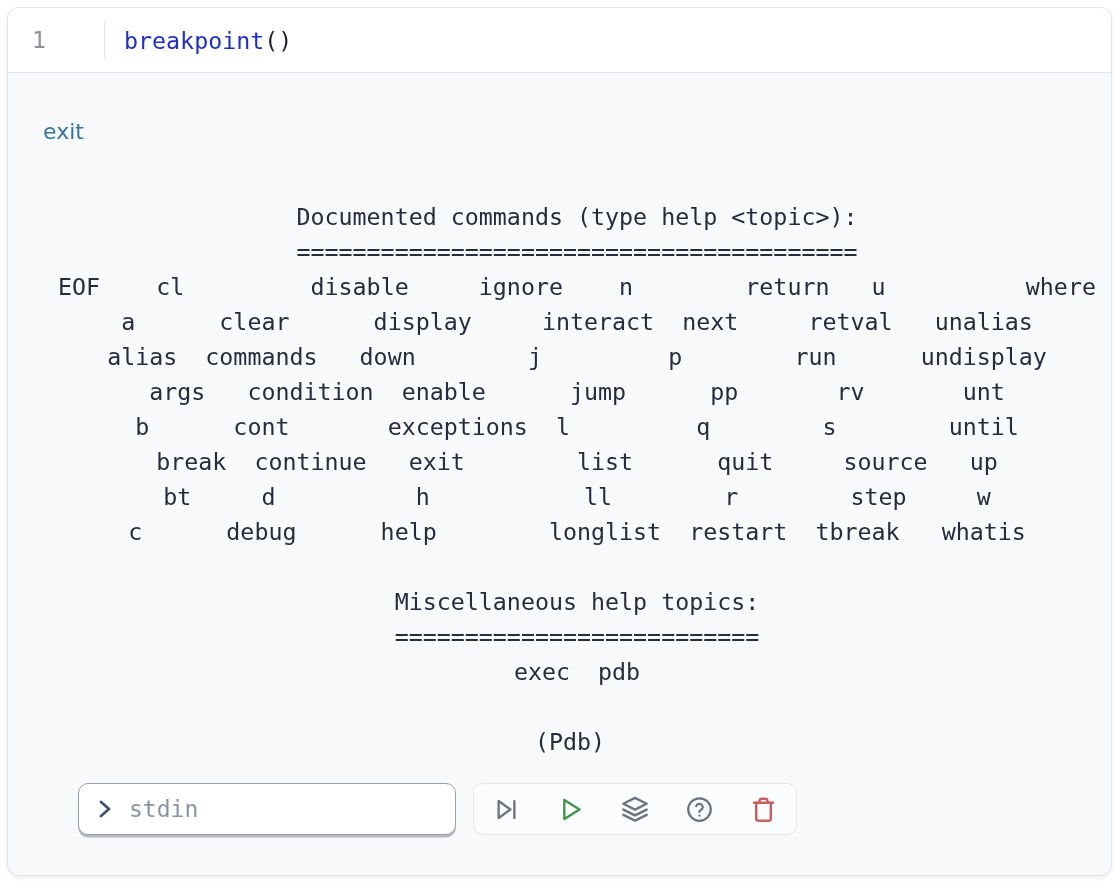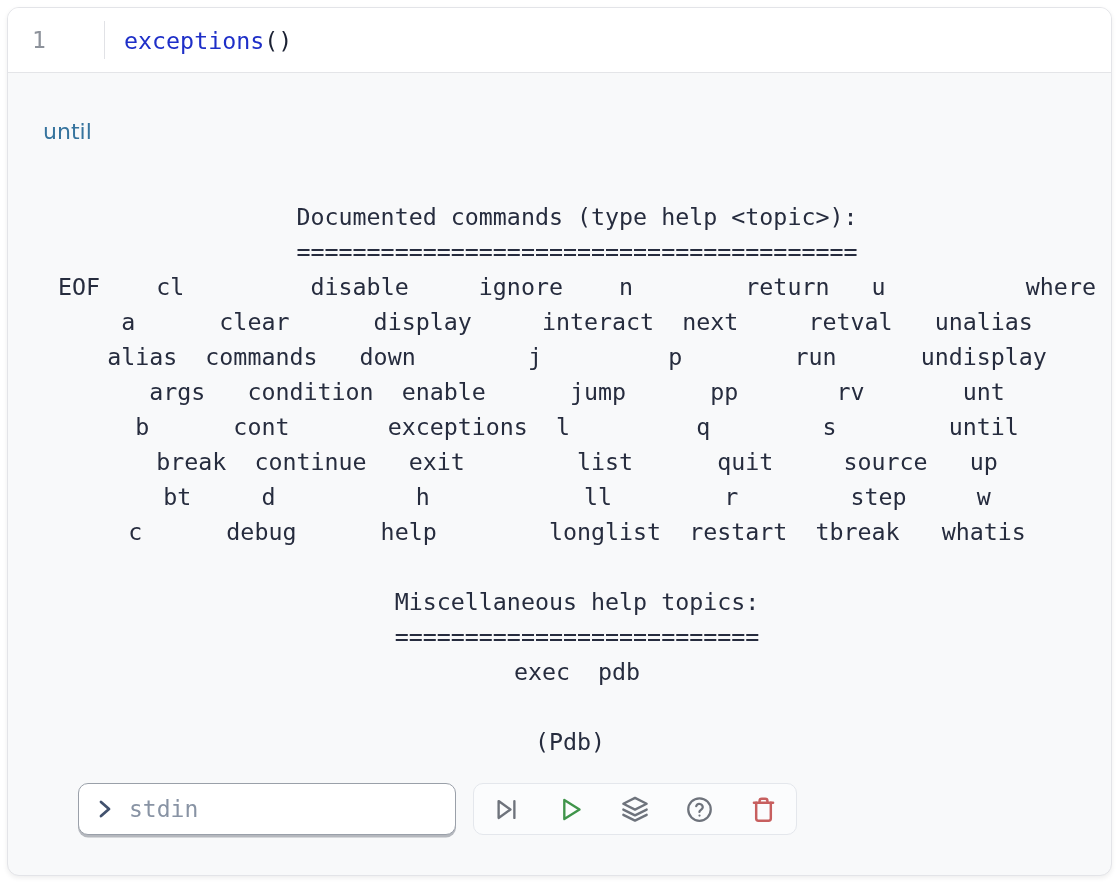--- a/index.html
+++ b/index.html
@@ -114,25 +114,25 @@
 </head>
 <body>
 
 <div class="card">
 
   <div class="code-bar">
     <div class="gutter">
       <span>1</span>
     </div>
     <div class="gutter-divider"></div>
-    <div class="code-line"><span class="tok-func">exceptions</span><span class="tok-paren">()</span></div>
+    <div class="code-line"><span class="tok-func">breakpoint</span><span class="tok-paren">()</span></div>
   </div>
 
   <div class="output">
-    <div class="help-title">until</div>
+    <div class="help-title">exit</div>
     <pre class="console-pre">Documented commands (type help &lt;topic&gt;):
 ========================================
 EOF    cl         disable     ignore    n        return   u          where
 a      clear      display     interact  next     retval   unalias
 alias  commands   down        j         p        run      undisplay
 args   condition  enable      jump      pp       rv       unt
 b      cont       exceptions  l         q        s        until
 break  continue   exit        list      quit     source   up
 bt     d          h           ll        r        step     w
 c      debug      help        longlist  restart  tbreak   whatis

